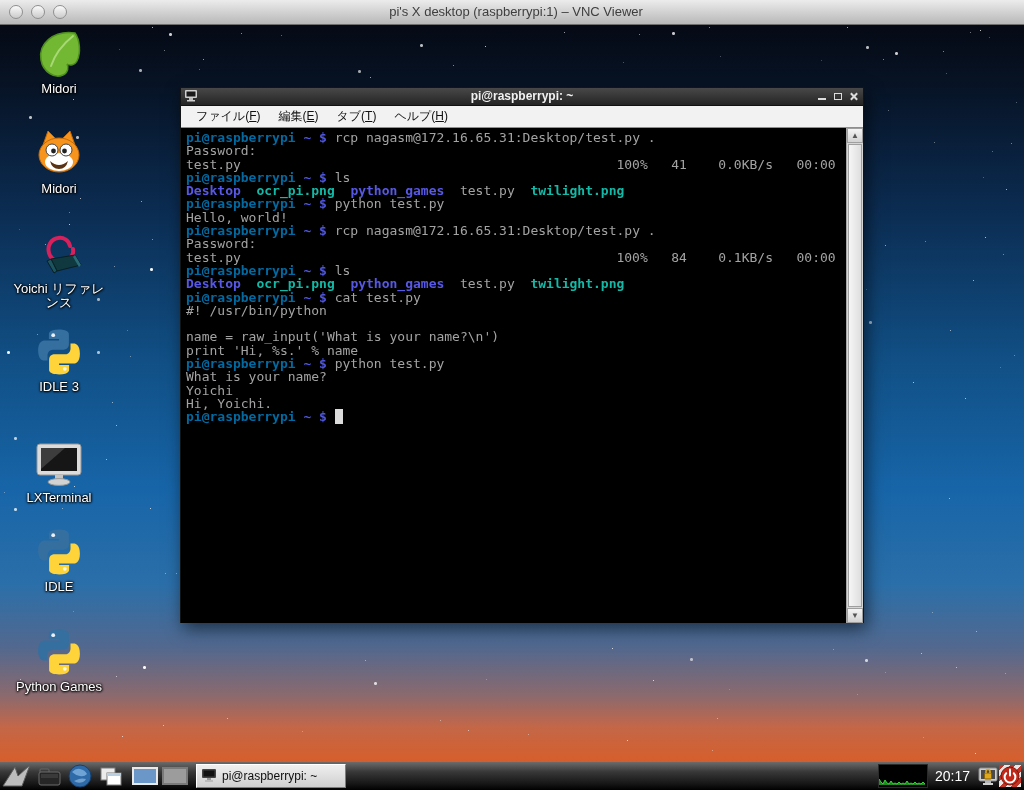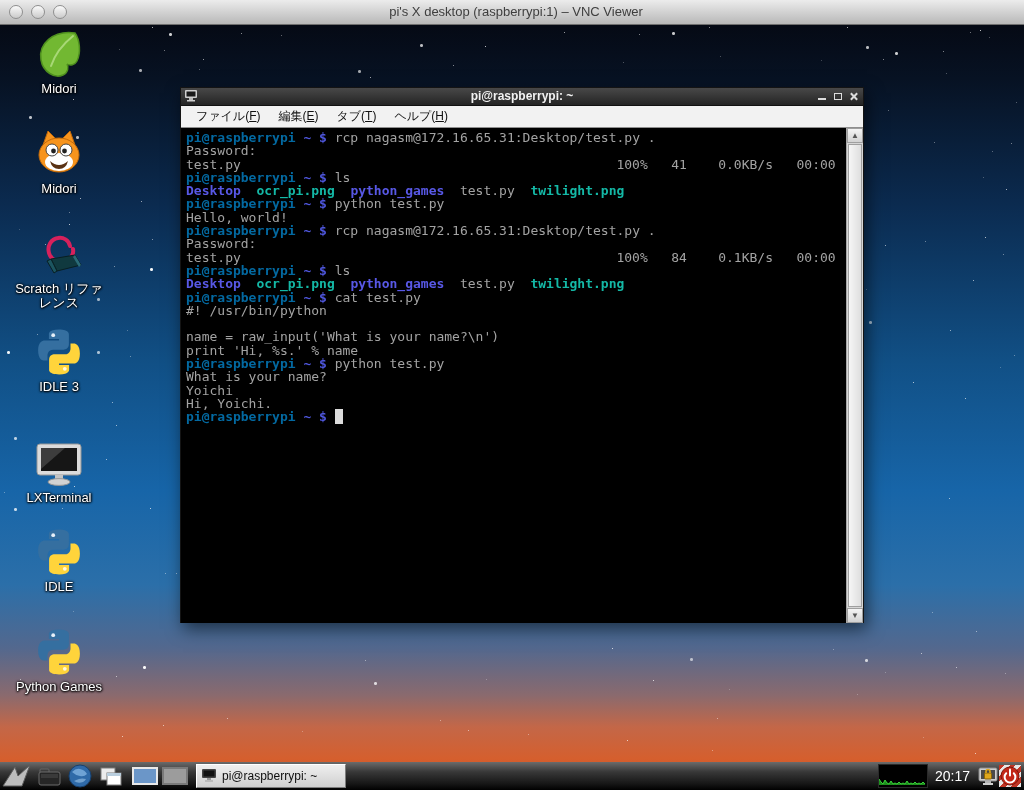--- a/index.html
+++ b/index.html
@@ -123,21 +123,21 @@
   <span class="dlabel">Midori</span>
 </div>
 
 <div class="dicon" style="top:228px">
   <svg width="52" height="52" viewBox="0 0 52 52">
     <path d="M37 18 c-1-6-7-9-12-8 -7 1-11 8-9 15 2 7 10 11 17 8 5-2 8-7 7-12" fill="none" stroke="#d7215c" stroke-width="4" stroke-linecap="round"></path>
     <polygon points="18,31 42,27 48,37 24,43" fill="#10393f" stroke="#081f22"></polygon>
     <polygon points="18,31 24,43 21,45 14,33" fill="#1c5560" stroke="#081f22"></polygon>
     <polygon points="42,27 48,37 46,39 40,29" fill="#2a6b78"></polygon>
   </svg>
-  <span class="dlabel">Scratch リファレンス</span>
+  <span class="dlabel">Yoichi リファレンス</span>
 </div>
 
 <div class="dicon" style="top:326px">
   <svg width="52" height="52" viewBox="0 0 52 52">
     <path d="M25.8 3.6c-10.6 0-9.9 4.6-9.9 4.6v4.8h10.1v1.4H11.9s-6.8-.8-6.8 9.9 5.9 10.3 5.9 10.3h3.5v-5s-.2-5.9 5.8-5.9h10s5.6.1 5.6-5.4V8.5s.9-4.9-10.1-4.9z" fill="#356fa0"></path>
     <circle cx="20.2" cy="9.2" r="1.9" fill="#e8f0f8"></circle>
     <path d="M26.2 48.4c10.6 0 9.9-4.6 9.9-4.6V39H26v-1.4h14.1s6.8.8 6.8-9.9-5.9-10.3-5.9-10.3h-3.5v5s.2 5.9-5.8 5.9h-10s-5.6-.1-5.6 5.4v9.8s-.9 4.9 10.1 4.9z" fill="#ffd43b"></path>
     <circle cx="31.8" cy="42.8" r="1.9" fill="#fff8e0"></circle>
   </svg>
   <span class="dlabel">IDLE 3</span>

